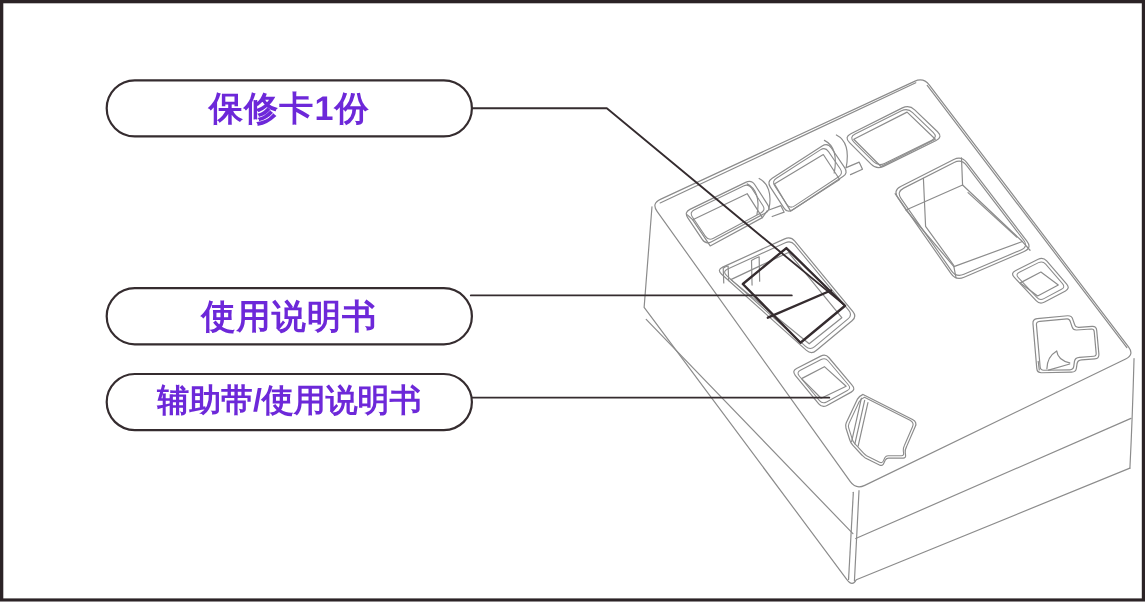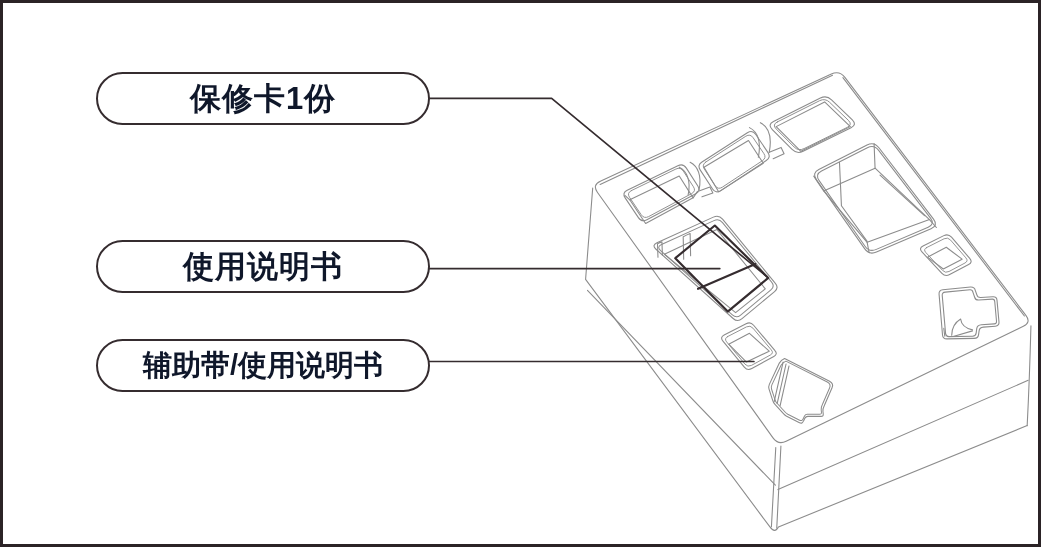--- a/index.html
+++ b/index.html
@@ -16,21 +16,21 @@
   .pill{
     position:absolute;
     left:93px;width:334px;height:53px;
     box-sizing:border-box;
     border:2.5px solid #352c2f;
     border-radius:27px;
     display:flex;align-items:center;justify-content:center;
     background:#ffffff;
   }
   .pill-text{
-    color:#0f172a;
+    color:#6d28d9;
     font-size:31px;
     font-weight:600;
     letter-spacing:1px;
     white-space:nowrap;
     line-height:1;
   }
   .pill.tight .pill-text{font-size:29px;letter-spacing:0;}
 </style>
 </head>
 <body>
@@ -139,21 +139,21 @@
         <path d="M 427,268.5 L 722,268.5"></path>
         <path d="M 427,362.5 L 756.5,362.5"></path>
       </g>
     </g>
   </svg>
 
   <div class="pill" style="top:69px">
     <span class="pill-text">保修卡1份</span>
   </div>
 
-  <div class="pill" style="top:237px">
+  <div class="pill" style="top:258px">
     <span class="pill-text">使用说明书</span>
   </div>
 
   <div class="pill tight" style="top:336px">
     <span class="pill-text">辅助带/使用说明书</span>
   </div>
 
 </div>
 
 </body></html>

